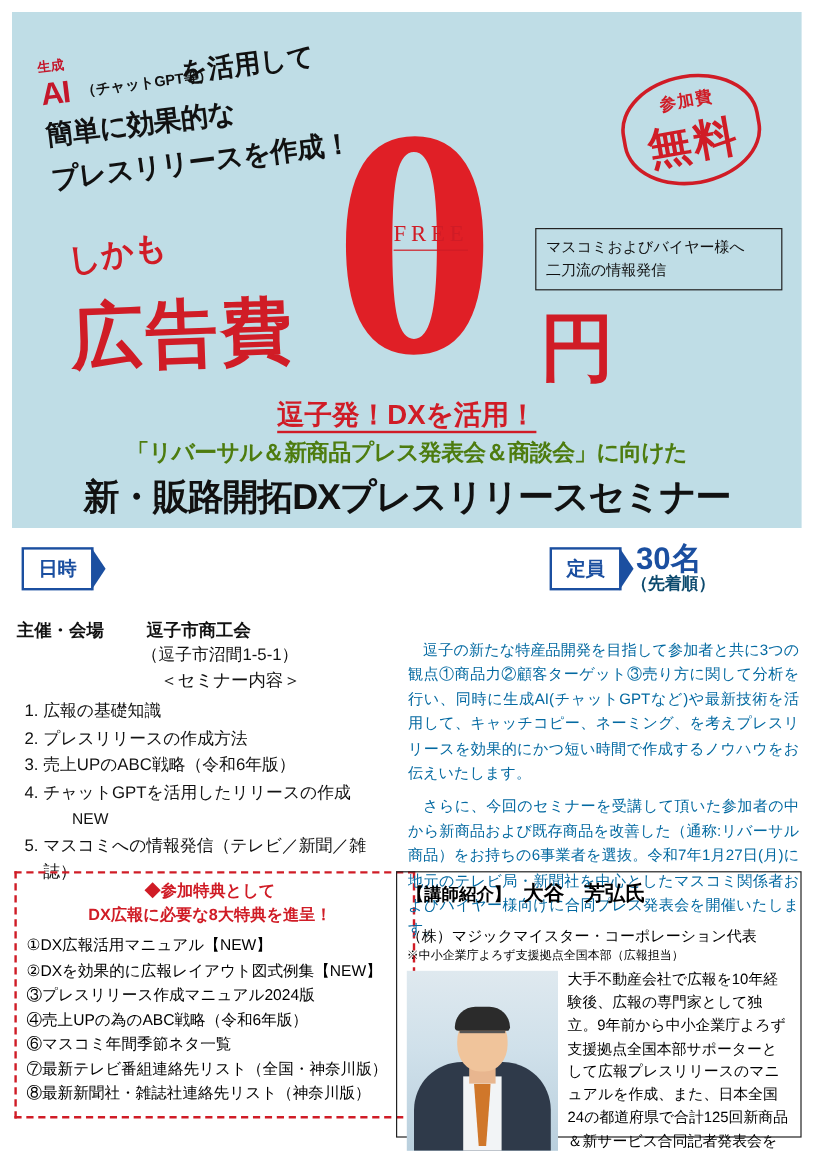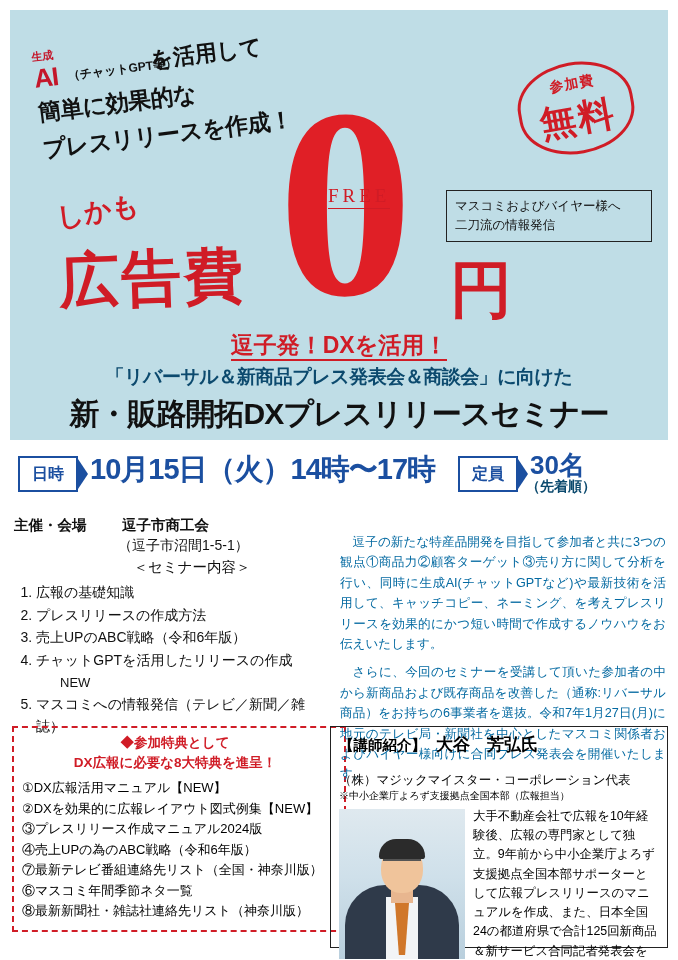--- a/index.html
+++ b/index.html
@@ -86,21 +86,21 @@
   }
 
   
   .zushi-line{
     position:absolute;left:0;right:0;top:330px;text-align:center;
     font-size:23px;font-weight:bold;color:#d01c26;
   }
   .zushi-line span{border-bottom:2px solid #d01c26;padding-bottom:1px;}
   .sub-title{
     position:absolute;left:0;right:0;top:364px;text-align:center;
-    font-size:19px;font-weight:bold;color:#0c4a6e;letter-spacing:-0.5px;
+    font-size:19px;font-weight:bold;color:#4d7c0f;letter-spacing:-0.5px;
   }
   .main-title{
     position:absolute;left:0;right:0;top:394px;text-align:center;
     font-size:30px;font-weight:bold;color:#111;letter-spacing:-1px;
   }
 
   
   .datebar{
     position:absolute;left:10px;top:452px;width:658px;height:48px;
   }
@@ -222,21 +222,20 @@
   </div>
 
   <div class="zushi-line">
     <span>逗子発！DXを活用！</span>
   </div>
   <div class="sub-title">「リバーサル＆新商品プレス発表会＆商談会」に向けた</div>
   <div class="main-title">新・販路開拓DXプレスリリースセミナー</div>
 
   <div class="datebar">
     <div class="tag date">日時</div>
-    <div class="date-text">10月15日（火）14時〜17時</div>
     <div class="tag cap">定員</div>
     <div class="cap-num">30名</div>
     <div class="cap-sub">（先着順）</div>
   </div>
 
   <div class="left-col">
     <div class="org-row">
       <span class="lbl">主催・会場</span>
       <span>逗子市商工会</span>
     </div>
@@ -255,22 +254,22 @@
   </div>
 
   <div class="bonus">
     <div class="bonus-h1">◆参加特典として</div>
     <div class="bonus-h2">DX広報に必要な8大特典を進呈！</div>
     <ul>
       <li>①DX広報活用マニュアル【NEW】</li>
       <li>②DXを効果的に広報レイアウト図式例集【NEW】</li>
       <li>③プレスリリース作成マニュアル2024版</li>
       <li>④売上UPの為のABC戦略（令和6年版）</li>
+      <li>⑥マスコミ年間季節ネタ一覧</li>
       <li>⑦最新テレビ番組連絡先リスト（全国・神奈川版）</li>
-      <li>⑥マスコミ年間季節ネタ一覧</li>
       <li>⑧最新新聞社・雑誌社連絡先リスト（神奈川版）</li>
     </ul>
   </div>
 
   <div class="right-col">
     <p class="indent">逗子の新たな特産品開発を目指して参加者と共に3つの観点①商品力②顧客ターゲット③売り方に関して分析を行い、同時に生成AI(チャットGPTなど)や最新技術を活用して、キャッチコピー、ネーミング、を考えプレスリリースを効果的にかつ短い時間で作成するノウハウをお伝えいたします。</p>
     <p class="indent">さらに、今回のセミナーを受講して頂いた参加者の中から新商品および既存商品を改善した（通称:リバーサル商品）をお持ちの6事業者を選抜。令和7年1月27日(月)に地元のテレビ局・新聞社を中心としたマスコミ関係者およびバイヤー様向けに合同プレス発表会を開催いたします。</p>
   </div>
 
   <div class="lect">

